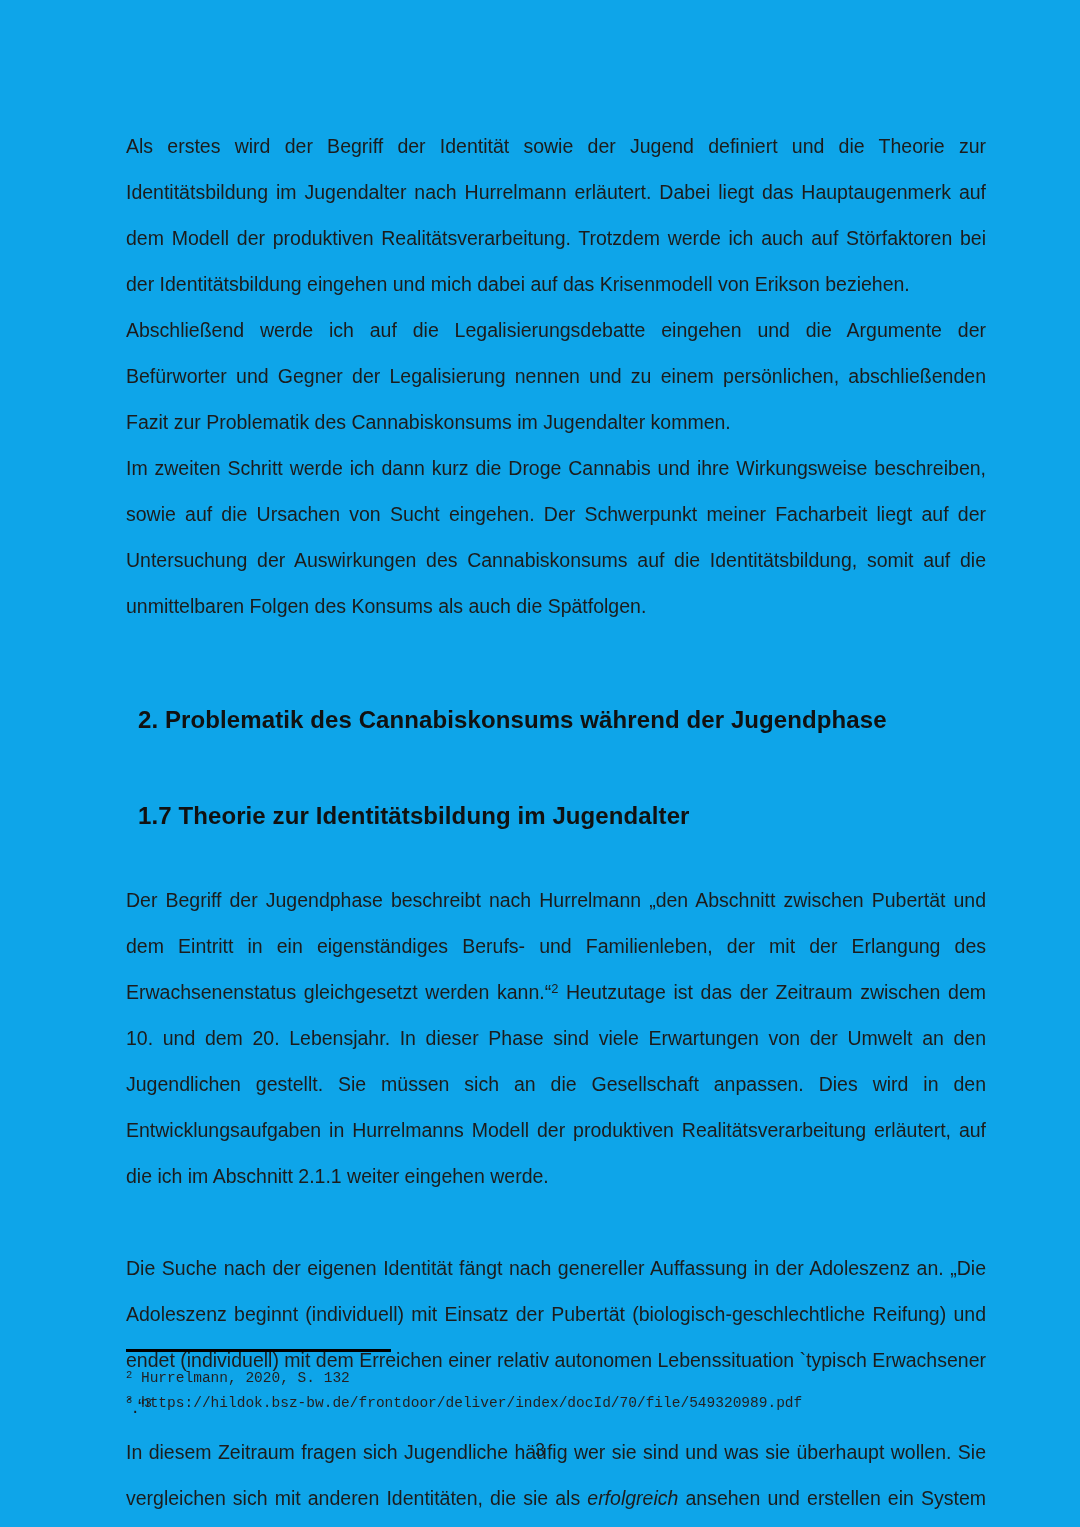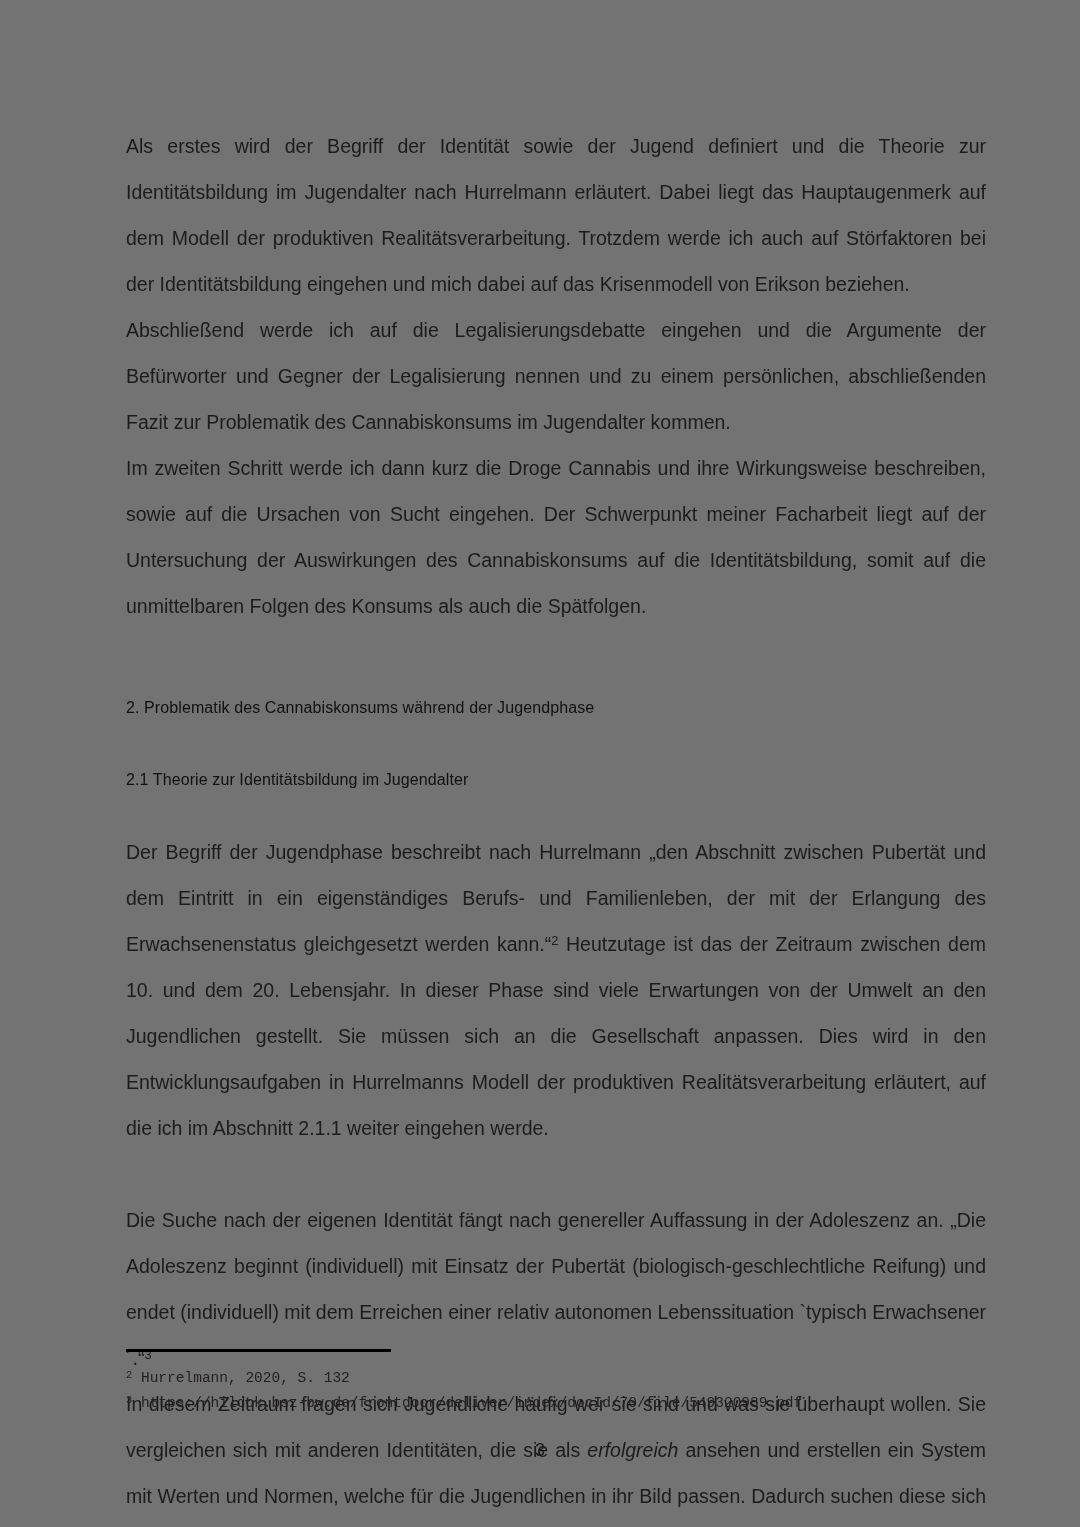--- a/index.html
+++ b/index.html
@@ -5,21 +5,21 @@
   html, body {
     margin: 0;
     padding: 0;
     background: #ffffff;
   }
 
   .page {
     position: relative;
     width: 1080px;
     height: 1527px;
-    background: #737373;
+    background: #0ea5e9;
     margin: 0 auto;
     overflow: hidden;
     font-family: "Liberation Sans", sans-serif;
     color: #1a1a1a;
     -webkit-font-smoothing: antialiased;
   }
 
   .content {
     position: absolute;
     left: 126px;
@@ -40,24 +40,24 @@
 
   
   .para + .para {
     margin-top: 0;
   }
   .gap-para  { height: 46px; }
   .gap-head-before { height: 56px; }
   .gap-head-after  { height: 26px; }
 
   h2.heading, h3.heading {
-    font-size: 16px;
+    font-size: 24px;
     line-height: 46px;
-    font-weight: normal;
-    margin: 0;
+    font-weight: bold;
+    margin: 12px;
     text-align: left;
     color: #111111;
     letter-spacing: 0.1px;
   }
 
   .ital { font-style: italic; }
 
   sup.fn {
     font-size: 0.66em;
     line-height: 0;
@@ -118,21 +118,21 @@
     <p class="para">Abschließend werde ich auf die Legalisierungsdebatte eingehen und die Argumente der Befürworter und Gegner der Legalisierung nennen und zu einem persönlichen, abschließenden Fazit zur Problematik des Cannabiskonsums im Jugendalter kommen.</p>
 
     <p class="para">Im zweiten Schritt werde ich dann kurz die Droge Cannabis und ihre Wirkungsweise beschreiben, sowie auf die Ursachen von Sucht eingehen. Der Schwerpunkt meiner Facharbeit liegt auf der Untersuchung der Auswirkungen des Cannabiskonsums auf die Identitätsbildung, somit auf die unmittelbaren Folgen des Konsums als auch die Spätfolgen.</p>
 
     <div class="gap-head-before"></div>
 
     <h2 class="heading">2. Problematik des Cannabiskonsums während der Jugendphase</h2>
 
     <div class="gap-head-after"></div>
 
-    <h3 class="heading">2.1 Theorie zur Identitätsbildung im Jugendalter</h3>
+    <h3 class="heading">1.7 Theorie zur Identitätsbildung im Jugendalter</h3>
 
     <div class="gap-head-after"></div>
 
     <p class="para"><span>Der Begriff der Jugendphase beschreibt nach Hurrelmann „den Abschnitt zwischen Pubertät und dem Eintritt in ein eigenständiges Berufs- und Familienleben, der mit der Erlangung des Erwachsenenstatus gleichgesetzt werden kann.“</span><sup class="fn">2</sup><span> Heutzutage ist das der Zeitraum zwischen dem 10. und dem 20. Lebensjahr. In dieser Phase sind viele Erwartungen von der Umwelt an den Jugendlichen gestellt. Sie müssen sich an die Gesellschaft anpassen. Dies wird in den Entwicklungsaufgaben in Hurrelmanns Modell der produktiven Realitätsverarbeitung erläutert, auf die ich im Abschnitt 2.1.1 weiter eingehen werde.</span></p>
 
     <div class="gap-para"></div>
 
     <p class="para"><span>Die Suche nach der eigenen Identität fängt nach genereller Auffassung in der Adoleszenz an. „Die Adoleszenz beginnt (individuell) mit Einsatz der Pubertät (biologisch-geschlechtliche Reifung) und endet (individuell) mit dem Erreichen einer relativ autonomen Lebenssituation `typisch Erwachsener´.“</span><sup class="fn">3</sup></p>
 
     <p class="para"><span>In diesem Zeitraum fragen sich Jugendliche häufig wer sie sind und was sie überhaupt wollen. Sie vergleichen sich mit anderen Identitäten, die sie als </span><em class="ital">erfolgreich</em><span> ansehen und erstellen ein System mit Werten und Normen, welche für die Jugendlichen in ihr Bild passen. Dadurch suchen diese sich eine Gruppe, welche auch diese Wertvorstellung vertritt.</span></p>

